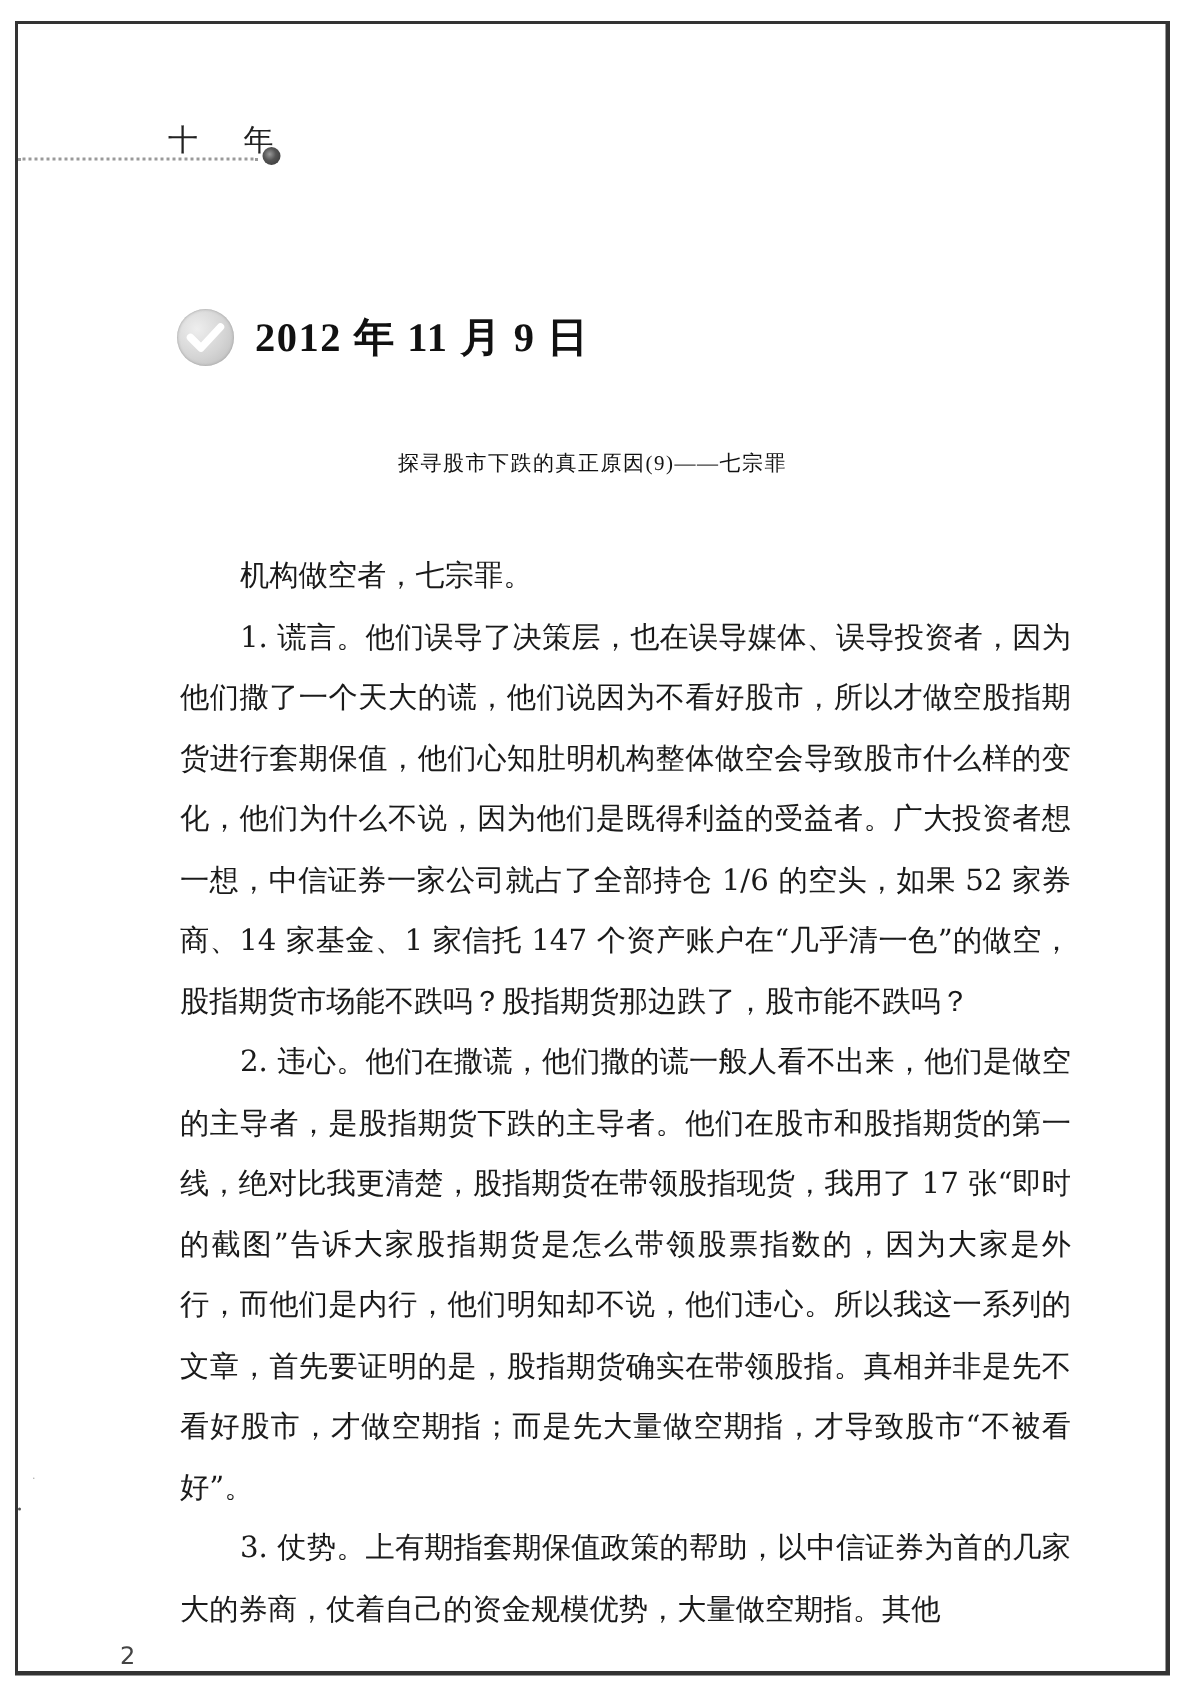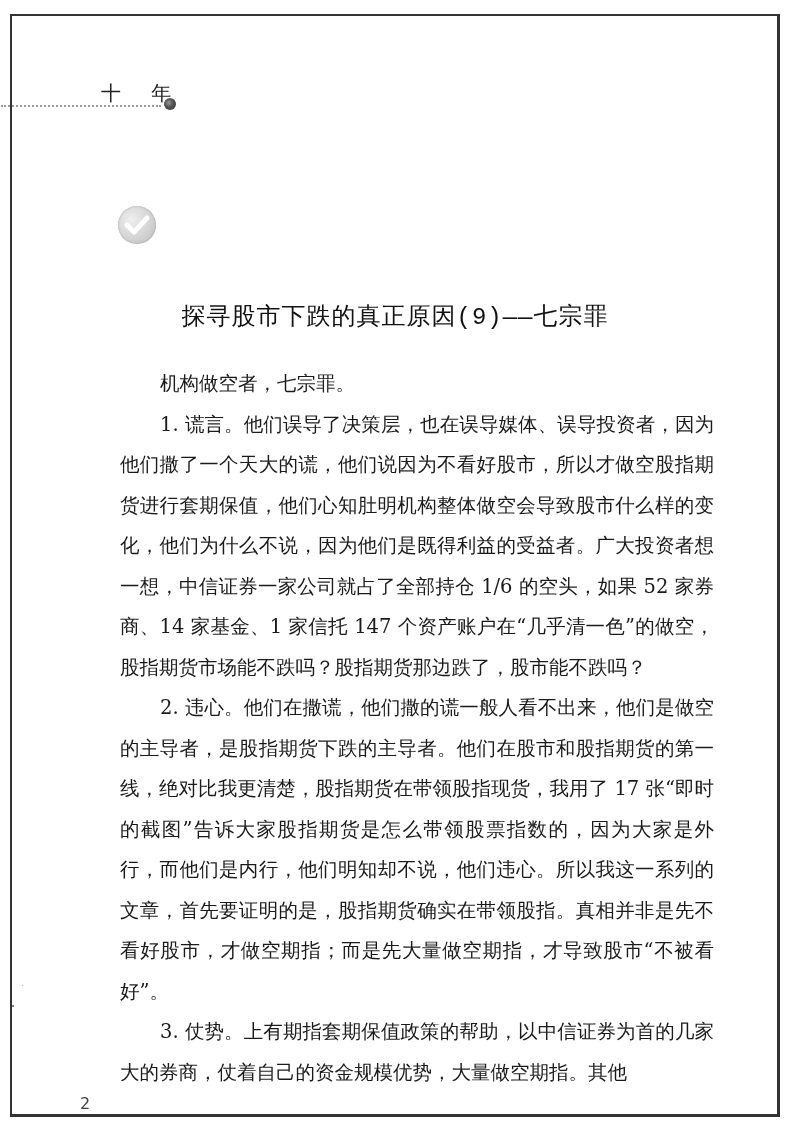--- a/index.html
+++ b/index.html
@@ -1,33 +1,33 @@
 <!DOCTYPE html>
 <html><head>
 <meta charset="utf-8">
 <style>
   html, body { margin: 0; padding: 0; background: #ffffff; }
   body { width: 790px; height: 1131px; position: relative; overflow: hidden;
          font-family: "DejaVu Serif", "Liberation Serif", serif; color: #1a1a1a; }
   .page-frame { position: absolute; left: 10px; top: 14px; width: 770px; height: 1103px;
                 border: 2px solid #333; border-right-width: 3px; border-bottom-width: 3px; box-sizing: border-box; }
-  .running-head { position: absolute; left: 1px; top: 78px; width: 190px; height: 40px; padding-left: 39px; }
+  .running-head { position: absolute; left: 12px; top: 78px; width: 190px; height: 40px; padding-left: 39px; }
   .running-head .dots { position: absolute; left: 0; top: 27px; width: 160px; border-top: 2px dotted #9a9a9a; }
   .running-head .title { position: absolute; left: 100px; top: 2px; font-family: "DejaVu Sans", sans-serif;
                          font-size: 20px; letter-spacing: 12px; color: #222; }
   .running-head .bullet { position: absolute; left: 163px; top: 20px; width: 12px; height: 12px; border-radius: 50%;
                           background: radial-gradient(circle at 40% 40%, #999 0, #555 40%, #333 100%); }
   .date-row { position: absolute; left: 118px; top: 203px; height: 44px; display: flex; align-items: center; }
   .date-icon { width: 38px; height: 38px; border-radius: 50%; margin-right: 14px; position: relative;
                background: radial-gradient(circle at 35% 35%, #eeeeee 0, #d4d4d4 55%, #b8b8b8 100%);
                box-shadow: inset 0 0 2px #999; }
   .date-icon svg { position: absolute; left: 6px; top: 7px; }
   .date-text { font-family: "Liberation Serif", "DejaVu Serif", serif; font-weight: bold; font-size: 27px; color: #111; letter-spacing: 1px; }
   .article-title { position: absolute; left: 0; width: 790px; top: 300px; text-align: center;
-                   font-family: Liberation Mono, monospace; font-size: 24px; color: #111; letter-spacing: 1px; }
+                   font-family: Liberation Serif, serif; font-size: 14px; color: #111; letter-spacing: 1px; }
   .body-text { position: absolute; left: 120px; top: 364px; width: 594px;
                font-family: "DejaVu Serif", "Liberation Serif", serif; font-size: 19.5px; line-height: 40.5px;
                color: #1a1a1a; text-align: justify; }
   .body-text p { margin: 0; text-indent: 40px; }
   .page-number { position: absolute; left: 80px; top: 1094px; font-family: "DejaVu Sans", sans-serif; font-size: 16px; color: #444; }
   .speck { position: absolute; width: 2px; height: 2px; background: #555; border-radius: 50%; }
 </style>
 </head>
 <body>
 
@@ -38,20 +38,21 @@
   <span class="title">十 年</span>
   <span class="bullet"></span>
 </div>
 
 <div class="date-row">
   <span class="date-icon">
     <svg width="26" height="24" viewBox="0 0 26 24">
       <path d="M3 12 L10 19 L23 5" fill="none" stroke="#ffffff" stroke-width="5" stroke-linecap="round" stroke-linejoin="round"></path>
     </svg>
   </span>
+  <span class="date-text">2012 年 11 月 9 日</span>
 </div>
 
 <div class="article-title">探寻股市下跌的真正原因(9)——七宗罪</div>
 
 <div class="body-text">
   <p>机构做空者，七宗罪。</p>
   <p>1. 谎言。他们误导了决策层，也在误导媒体、误导投资者，因为他们撒了一个天大的谎，他们说因为不看好股市，所以才做空股指期货进行套期保值，他们心知肚明机构整体做空会导致股市什么样的变化，他们为什么不说，因为他们是既得利益的受益者。广大投资者想一想，中信证券一家公司就占了全部持仓 1/6 的空头，如果 52 家券商、14 家基金、1 家信托 147 个资产账户在“几乎清一色”的做空，股指期货市场能不跌吗？股指期货那边跌了，股市能不跌吗？</p>
   <p>2. 违心。他们在撒谎，他们撒的谎一般人看不出来，他们是做空的主导者，是股指期货下跌的主导者。他们在股市和股指期货的第一线，绝对比我更清楚，股指期货在带领股指现货，我用了 17 张“即时的截图”告诉大家股指期货是怎么带领股票指数的，因为大家是外行，而他们是内行，他们明知却不说，他们违心。所以我这一系列的文章，首先要证明的是，股指期货确实在带领股指。真相并非是先不看好股市，才做空期指；而是先大量做空期指，才导致股市“不被看好”。</p>
   <p>3. 仗势。上有期指套期保值政策的帮助，以中信证券为首的几家大的券商，仗着自己的资金规模优势，大量做空期指。其他</p>
 </div>

